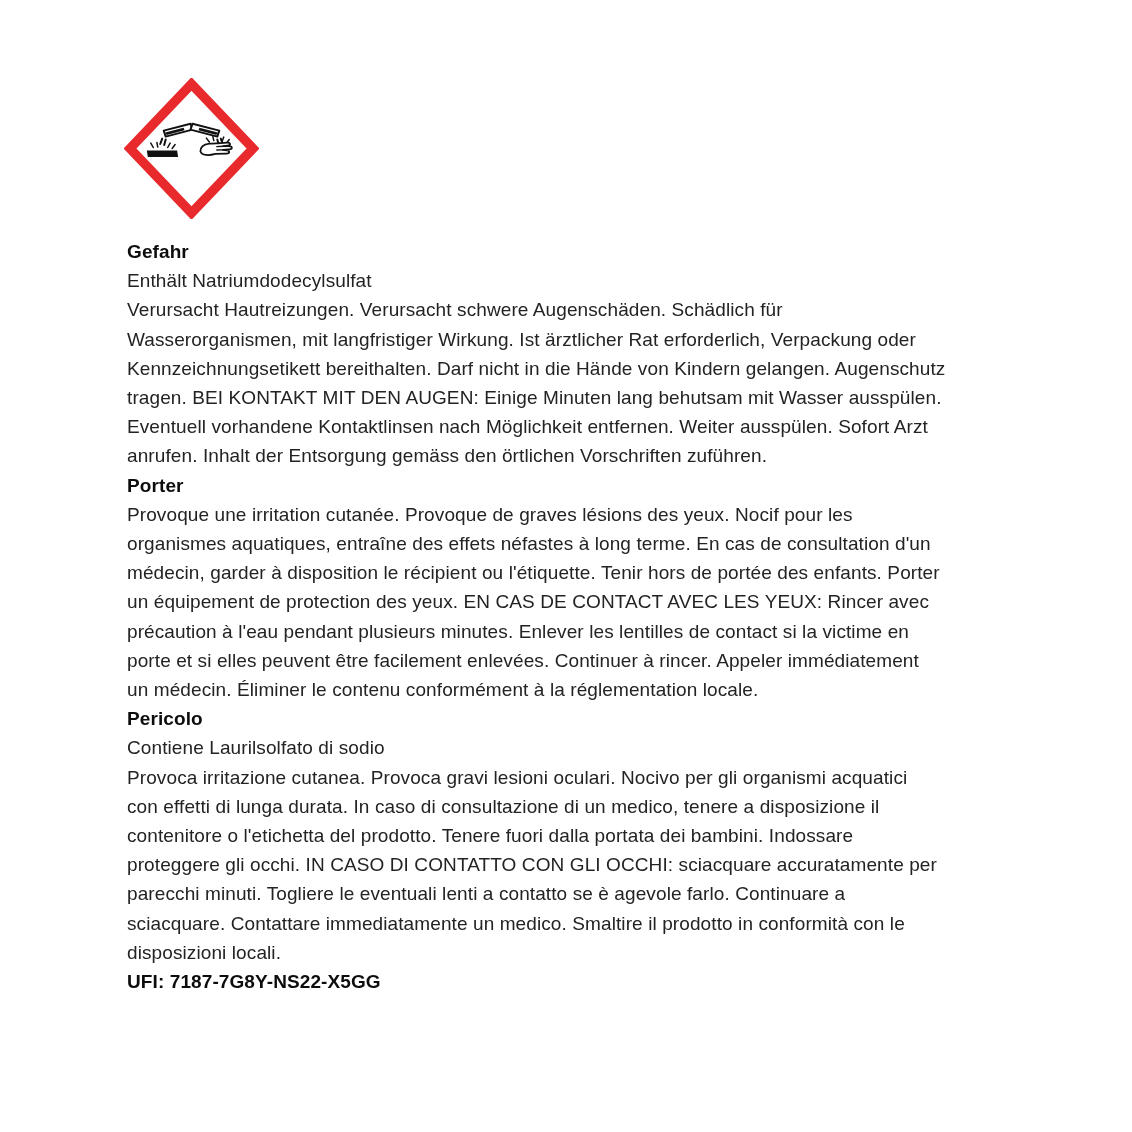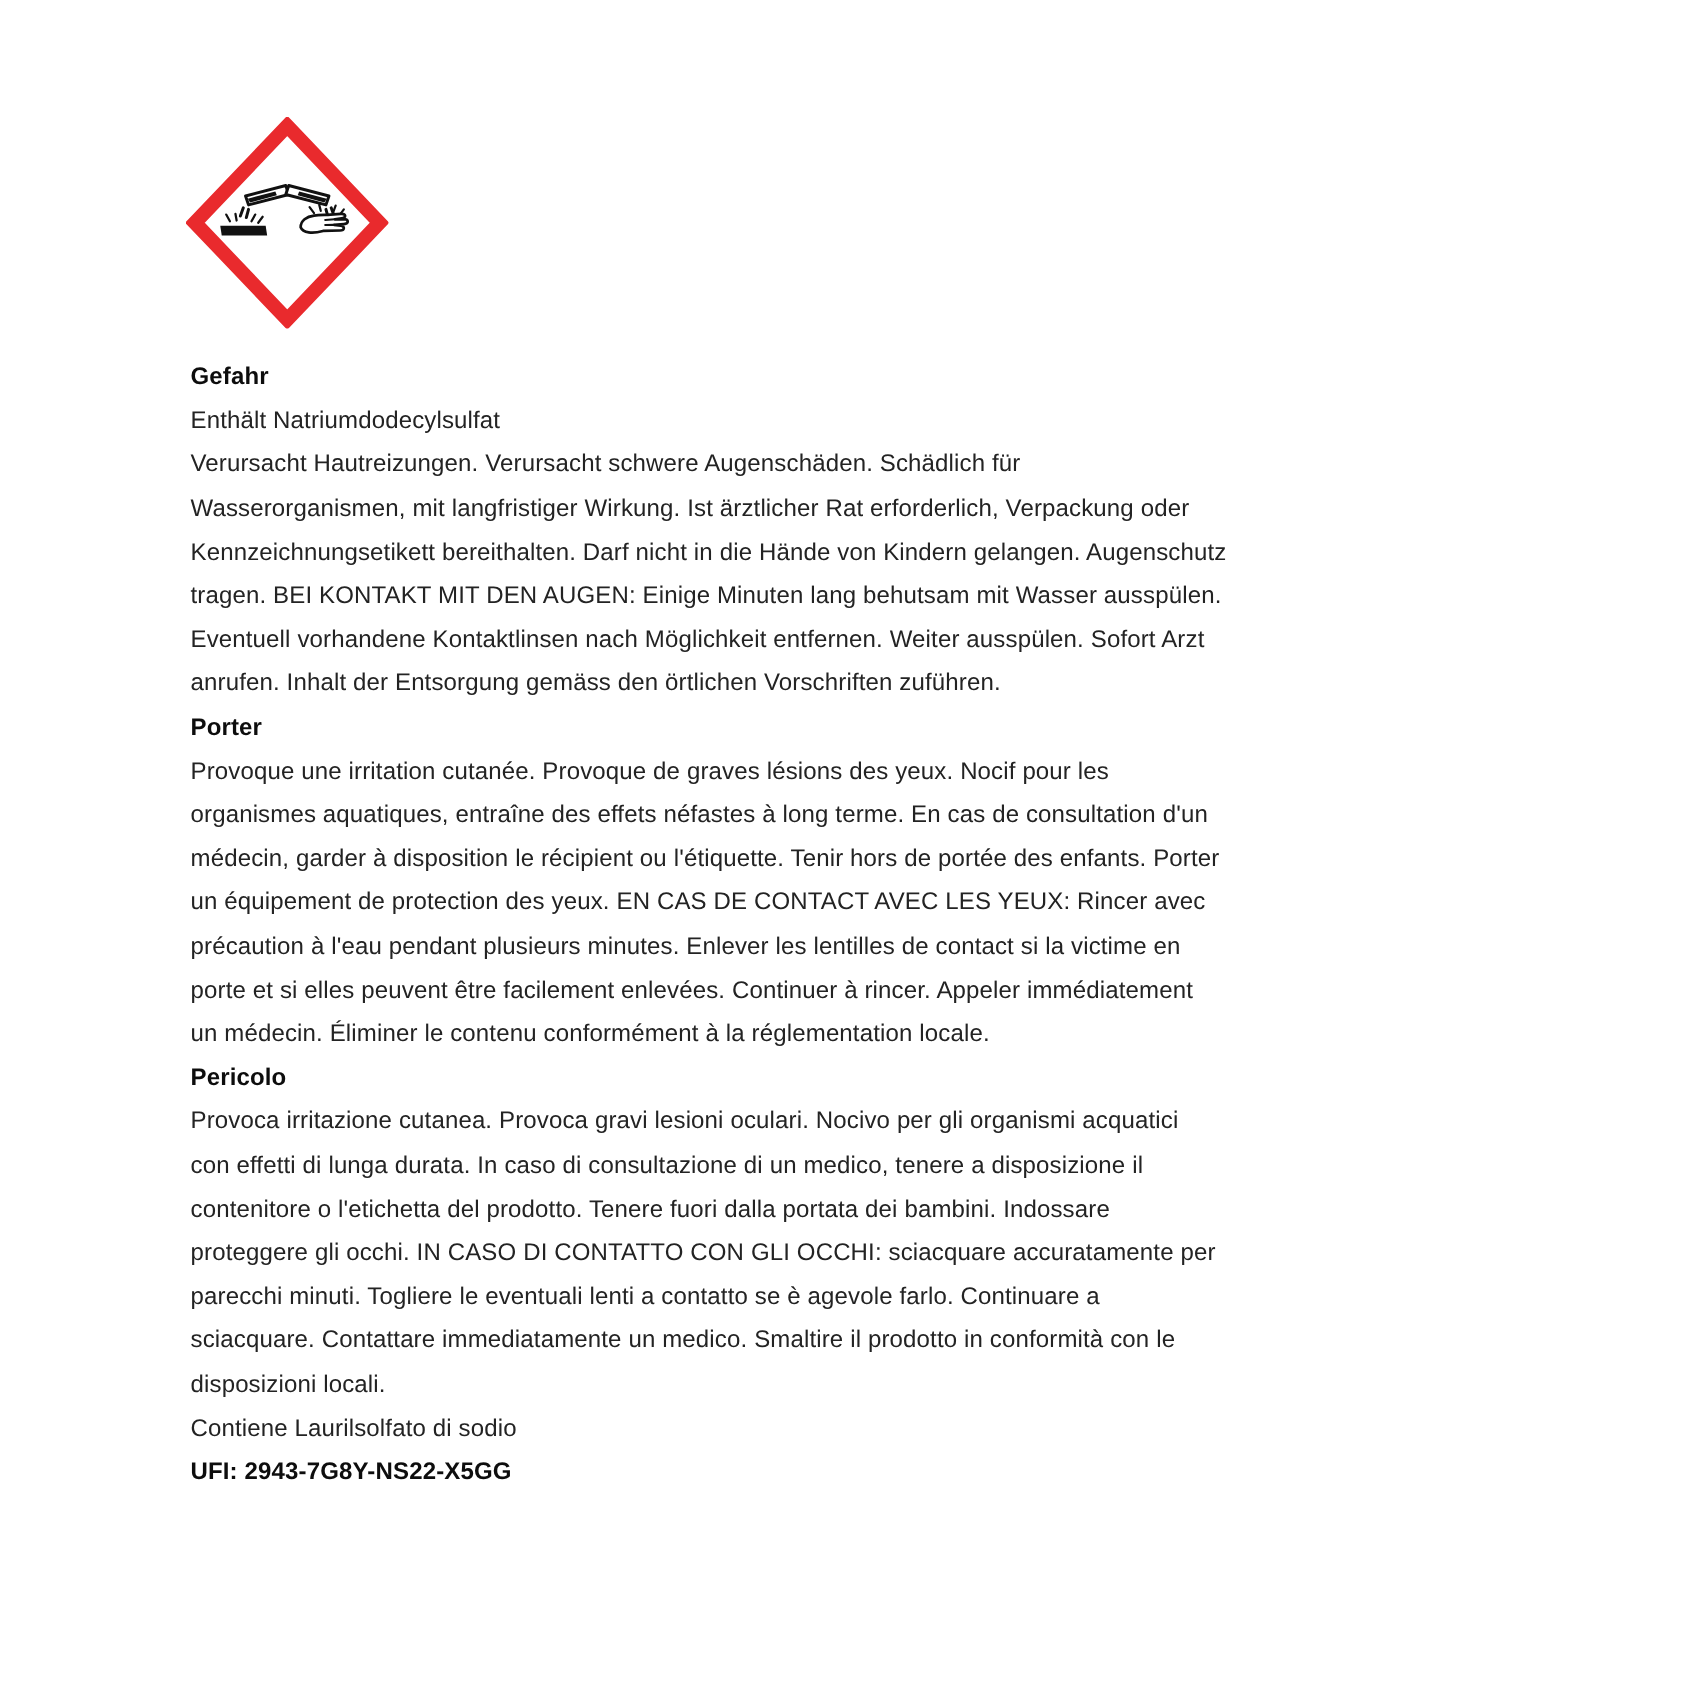--- a/index.html
+++ b/index.html
@@ -20,21 +20,21 @@
     left: 124px;
     top: 78px;
     width: 135px;
     height: 141px;
   }
   .text-block {
     position: absolute;
     left: 127px;
     top: 237px;
     width: 1000px;
-    font-size: 16px;
+    font-size: 19px;
     line-height: 29.2px;
     letter-spacing: 0.1px;
   }
   .text-block p {
     margin: 0;
     white-space: pre-line;
   }
   .signal {
     font-weight: bold;
     color: #0d0d0d;
@@ -103,25 +103,25 @@
     <p class="signal">Porter</p>
     <p>Provoque une irritation cutanée. Provoque de graves lésions des yeux. Nocif pour les
 organismes aquatiques, entraîne des effets néfastes à long terme. En cas de consultation d'un
 médecin, garder à disposition le récipient ou l'étiquette. Tenir hors de portée des enfants. Porter
 un équipement de protection des yeux. EN CAS DE CONTACT AVEC LES YEUX: Rincer avec
 précaution à l'eau pendant plusieurs minutes. Enlever les lentilles de contact si la victime en
 porte et si elles peuvent être facilement enlevées. Continuer à rincer. Appeler immédiatement
 un médecin. Éliminer le contenu conformément à la réglementation locale.</p>
 
     <p class="signal">Pericolo</p>
+    <p>Contiene Laurilsolfato di sodio</p>
     <p>Provoca irritazione cutanea. Provoca gravi lesioni oculari. Nocivo per gli organismi acquatici
 con effetti di lunga durata. In caso di consultazione di un medico, tenere a disposizione il
 contenitore o l'etichetta del prodotto. Tenere fuori dalla portata dei bambini. Indossare
 proteggere gli occhi. IN CASO DI CONTATTO CON GLI OCCHI: sciacquare accuratamente per
 parecchi minuti. Togliere le eventuali lenti a contatto se è agevole farlo. Continuare a
 sciacquare. Contattare immediatamente un medico. Smaltire il prodotto in conformità con le
 disposizioni locali.</p>
-    <p>Contiene Laurilsolfato di sodio</p>
 
-    <p class="signal">UFI: 2943-7G8Y-NS22-X5GG</p>
+    <p class="signal">UFI: 7187-7G8Y-NS22-X5GG</p>
   </div>
 
 </div>
 
 </body></html>

